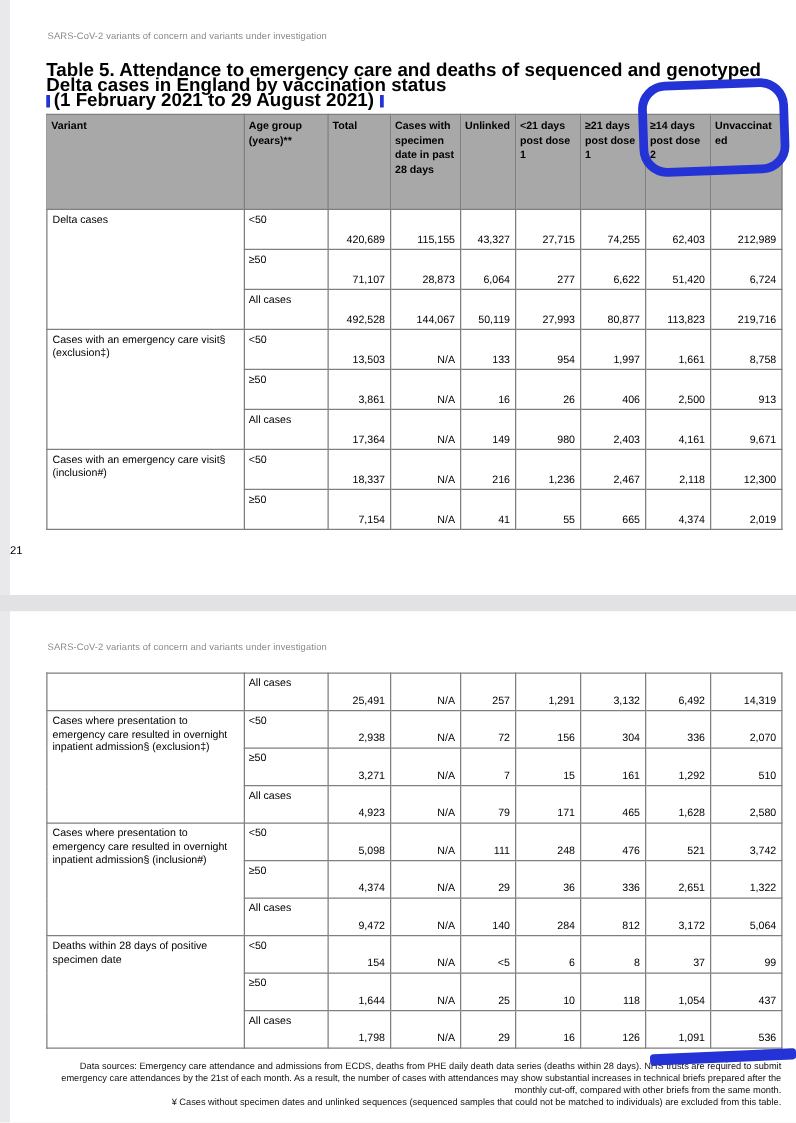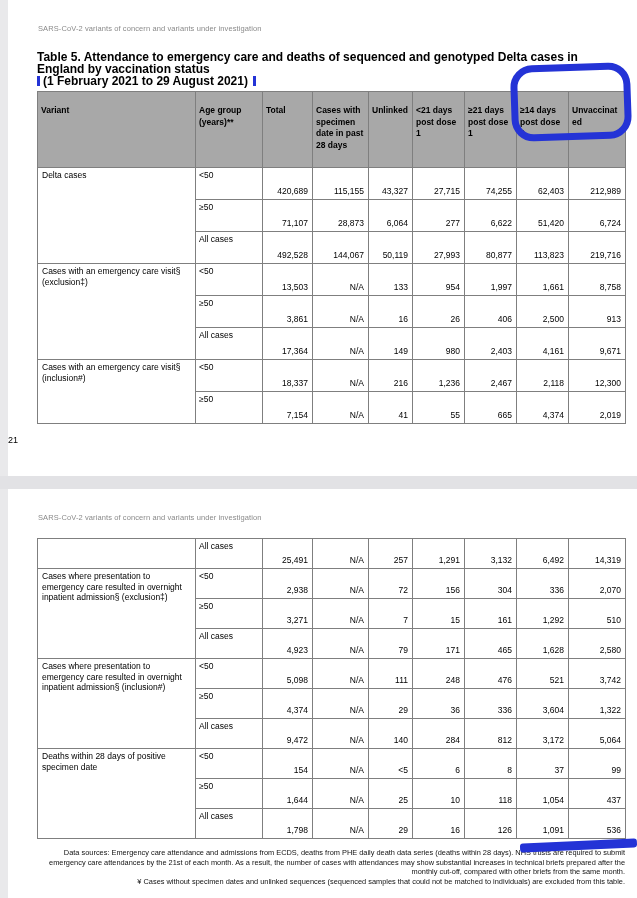--- a/index.html
+++ b/index.html
@@ -20,39 +20,39 @@
   .page-gap {
     position: absolute; top: 476px; left: 0; width: 637px; height: 13px;
     background: #e2e2e5;
   }
   .running-header {
     margin: 24px 0 0 30px;
     font-size: 7.5px; color: #8a8a8a; letter-spacing: 0.1px;
   }
   .table-title {
     margin: 18px 28px 4px 29px;
-    font-size: 12px; font-weight: bold; line-height: 12px;
+    font-size: 15px; font-weight: bold; line-height: 12px;
   }
   .caret {
     display: inline-block; width: 3px; height: 10px;
     background: var(--ann); vertical-align: -1px;
   }
   .caret.left { margin-right: 3px; }
   .caret.right { margin-left: 5px; }
   table {
     margin-left: 29px;
     border-collapse: collapse; table-layout: fixed;
     width: 588px;
     font-size: 8.5px;
   }
   th, td { border: 1px solid var(--grid); }
   thead th {
     background: var(--hdr-bg);
     font-weight: bold; text-align: left; vertical-align: top;
-    padding: 13px 3px; height: 76px; line-height: 11.5px;
+    padding: 3px 3px; height: 76px; line-height: 11.5px;
     overflow-wrap: anywhere; word-break: break-word;
   }
   tbody td { vertical-align: bottom; }
   td.variant {
     vertical-align: top; text-align: left;
     padding: 2px 4px 2px 4px; line-height: 10.5px;
   }
   td.age { vertical-align: top; padding: 2px 3px; }
   td.num { text-align: right; padding: 0 4px 3px 0; }
   .t1 tbody tr { height: 32px; }
@@ -275,21 +275,21 @@
             <td class="num">521</td>
             <td class="num">3,742</td>
           </tr>
           <tr>
             <td class="age">≥50</td>
             <td class="num">4,374</td>
             <td class="num">N/A</td>
             <td class="num">29</td>
             <td class="num">36</td>
             <td class="num">336</td>
-            <td class="num">3,604</td>
+            <td class="num">2,651</td>
             <td class="num">1,322</td>
           </tr>
           <tr>
             <td class="age">All cases</td>
             <td class="num">9,472</td>
             <td class="num">N/A</td>
             <td class="num">140</td>
             <td class="num">284</td>
             <td class="num">812</td>
             <td class="num">3,172</td>

